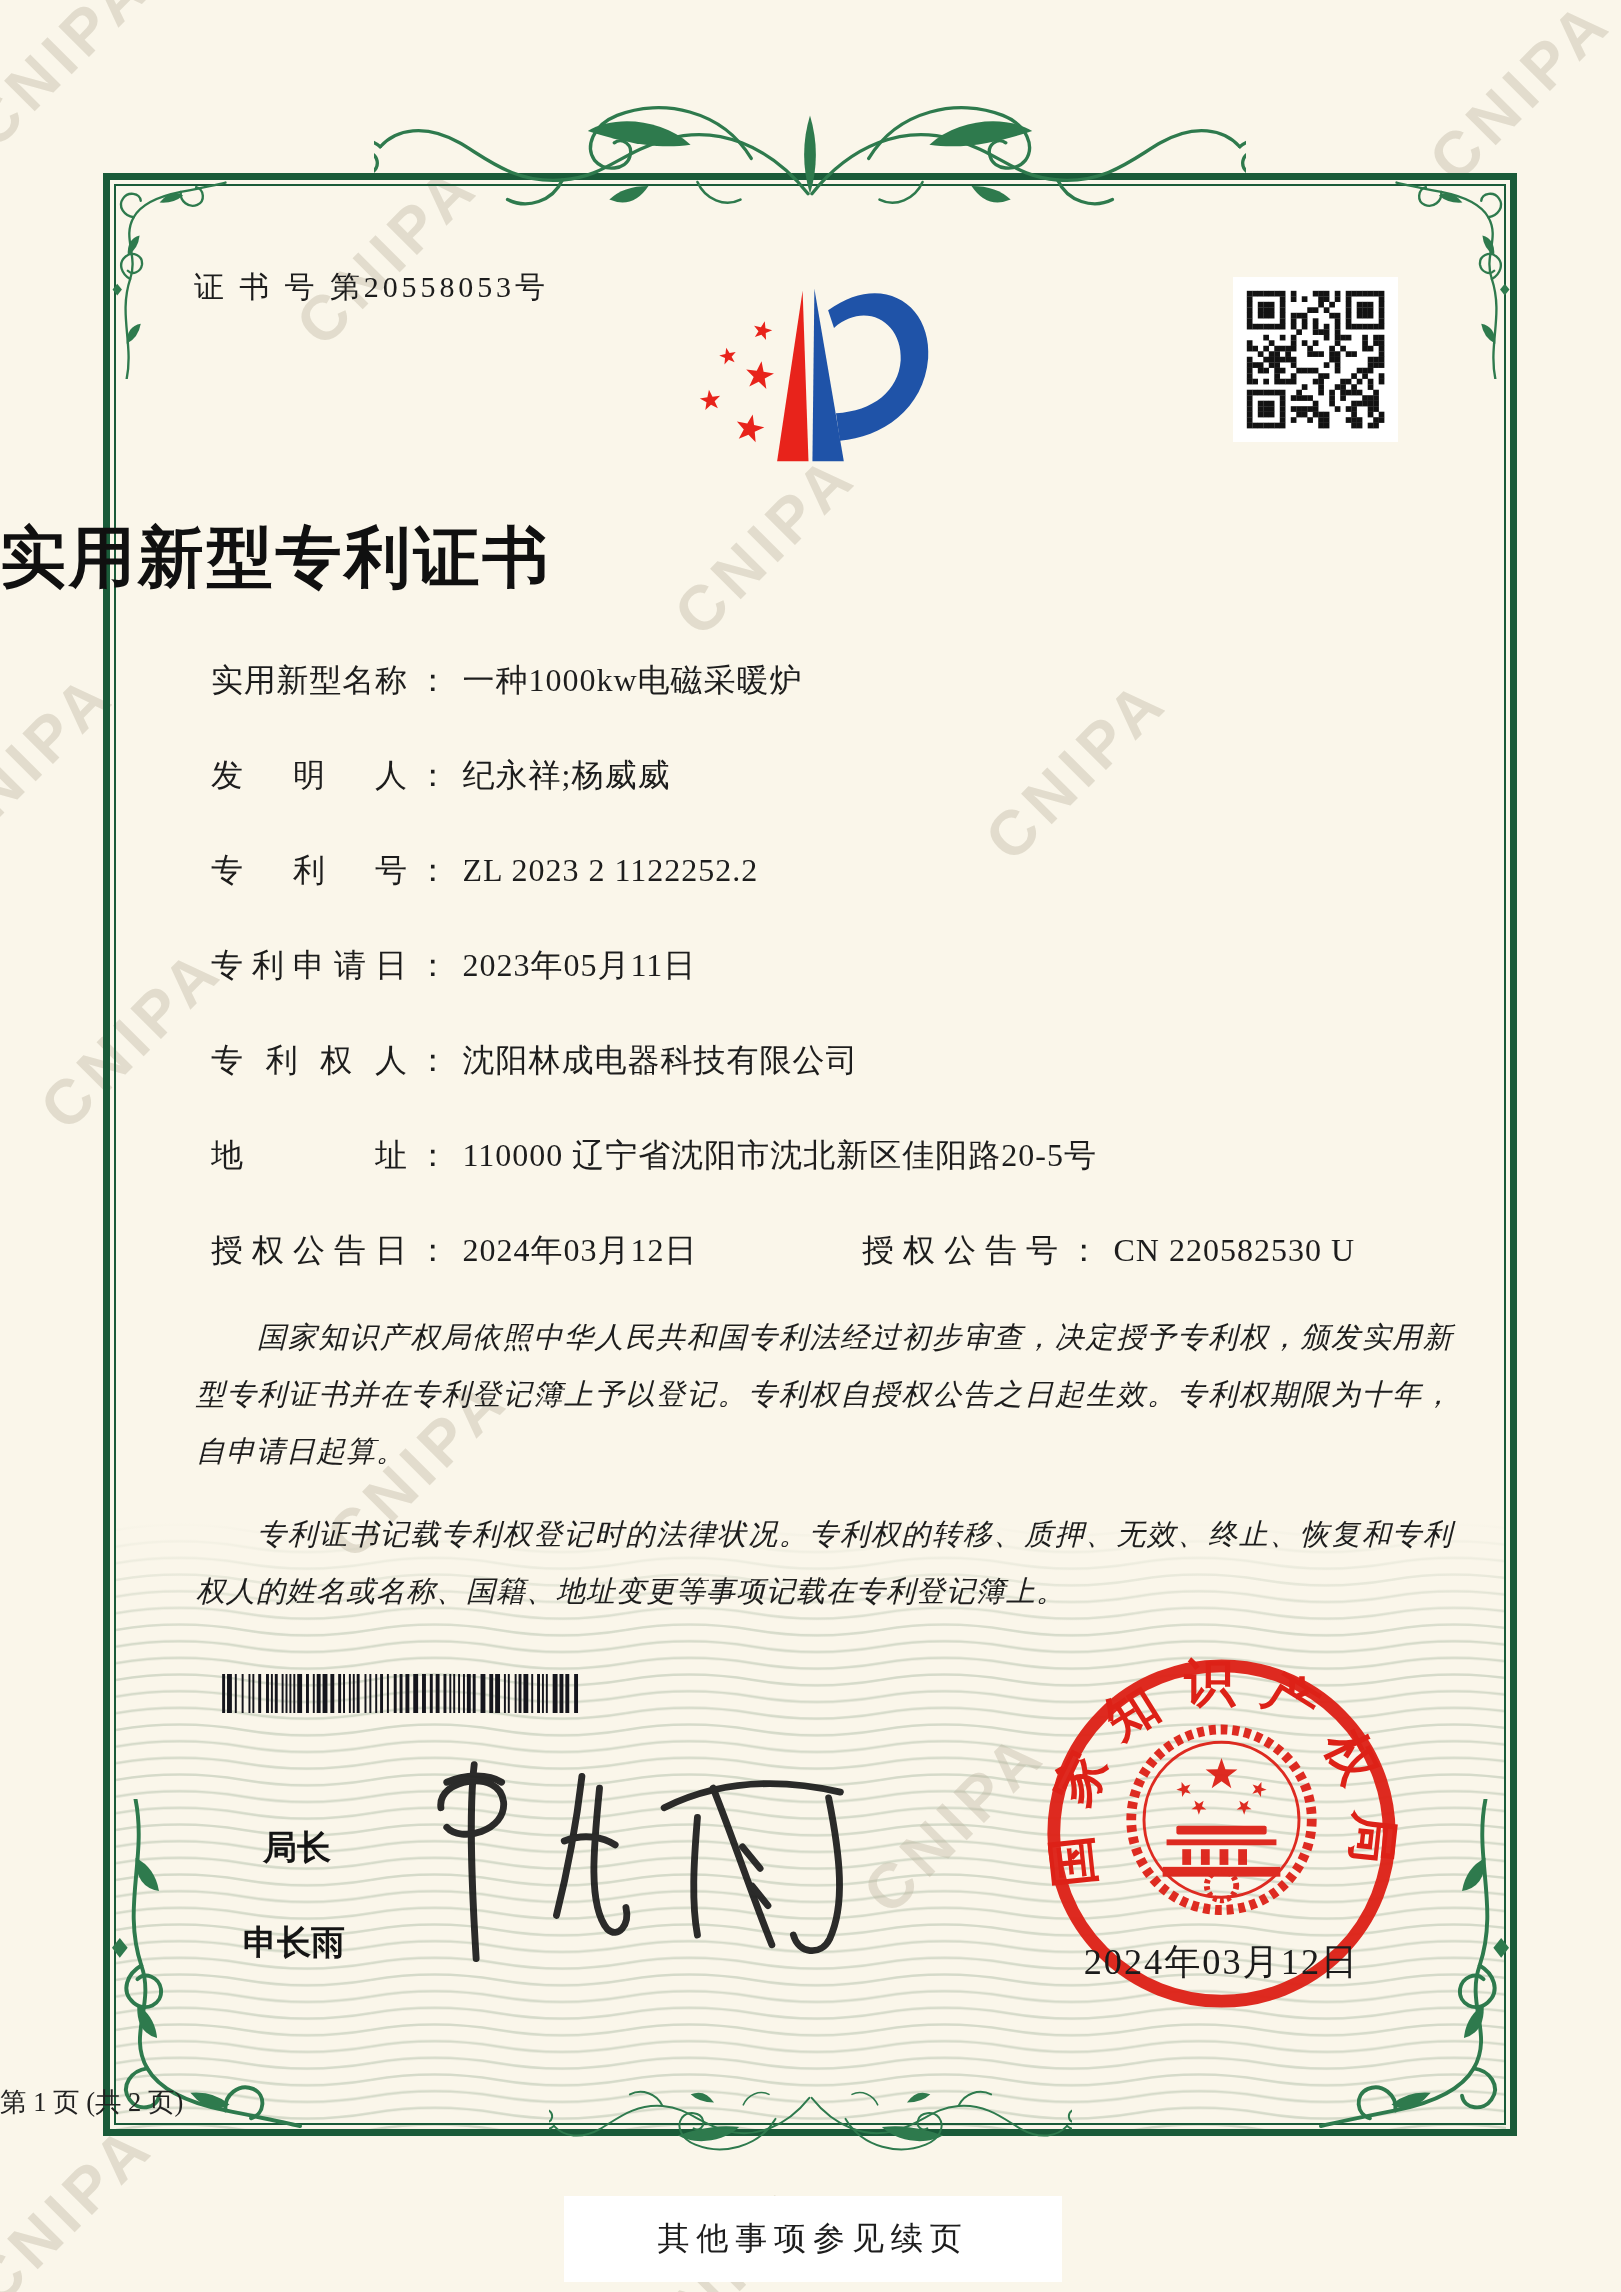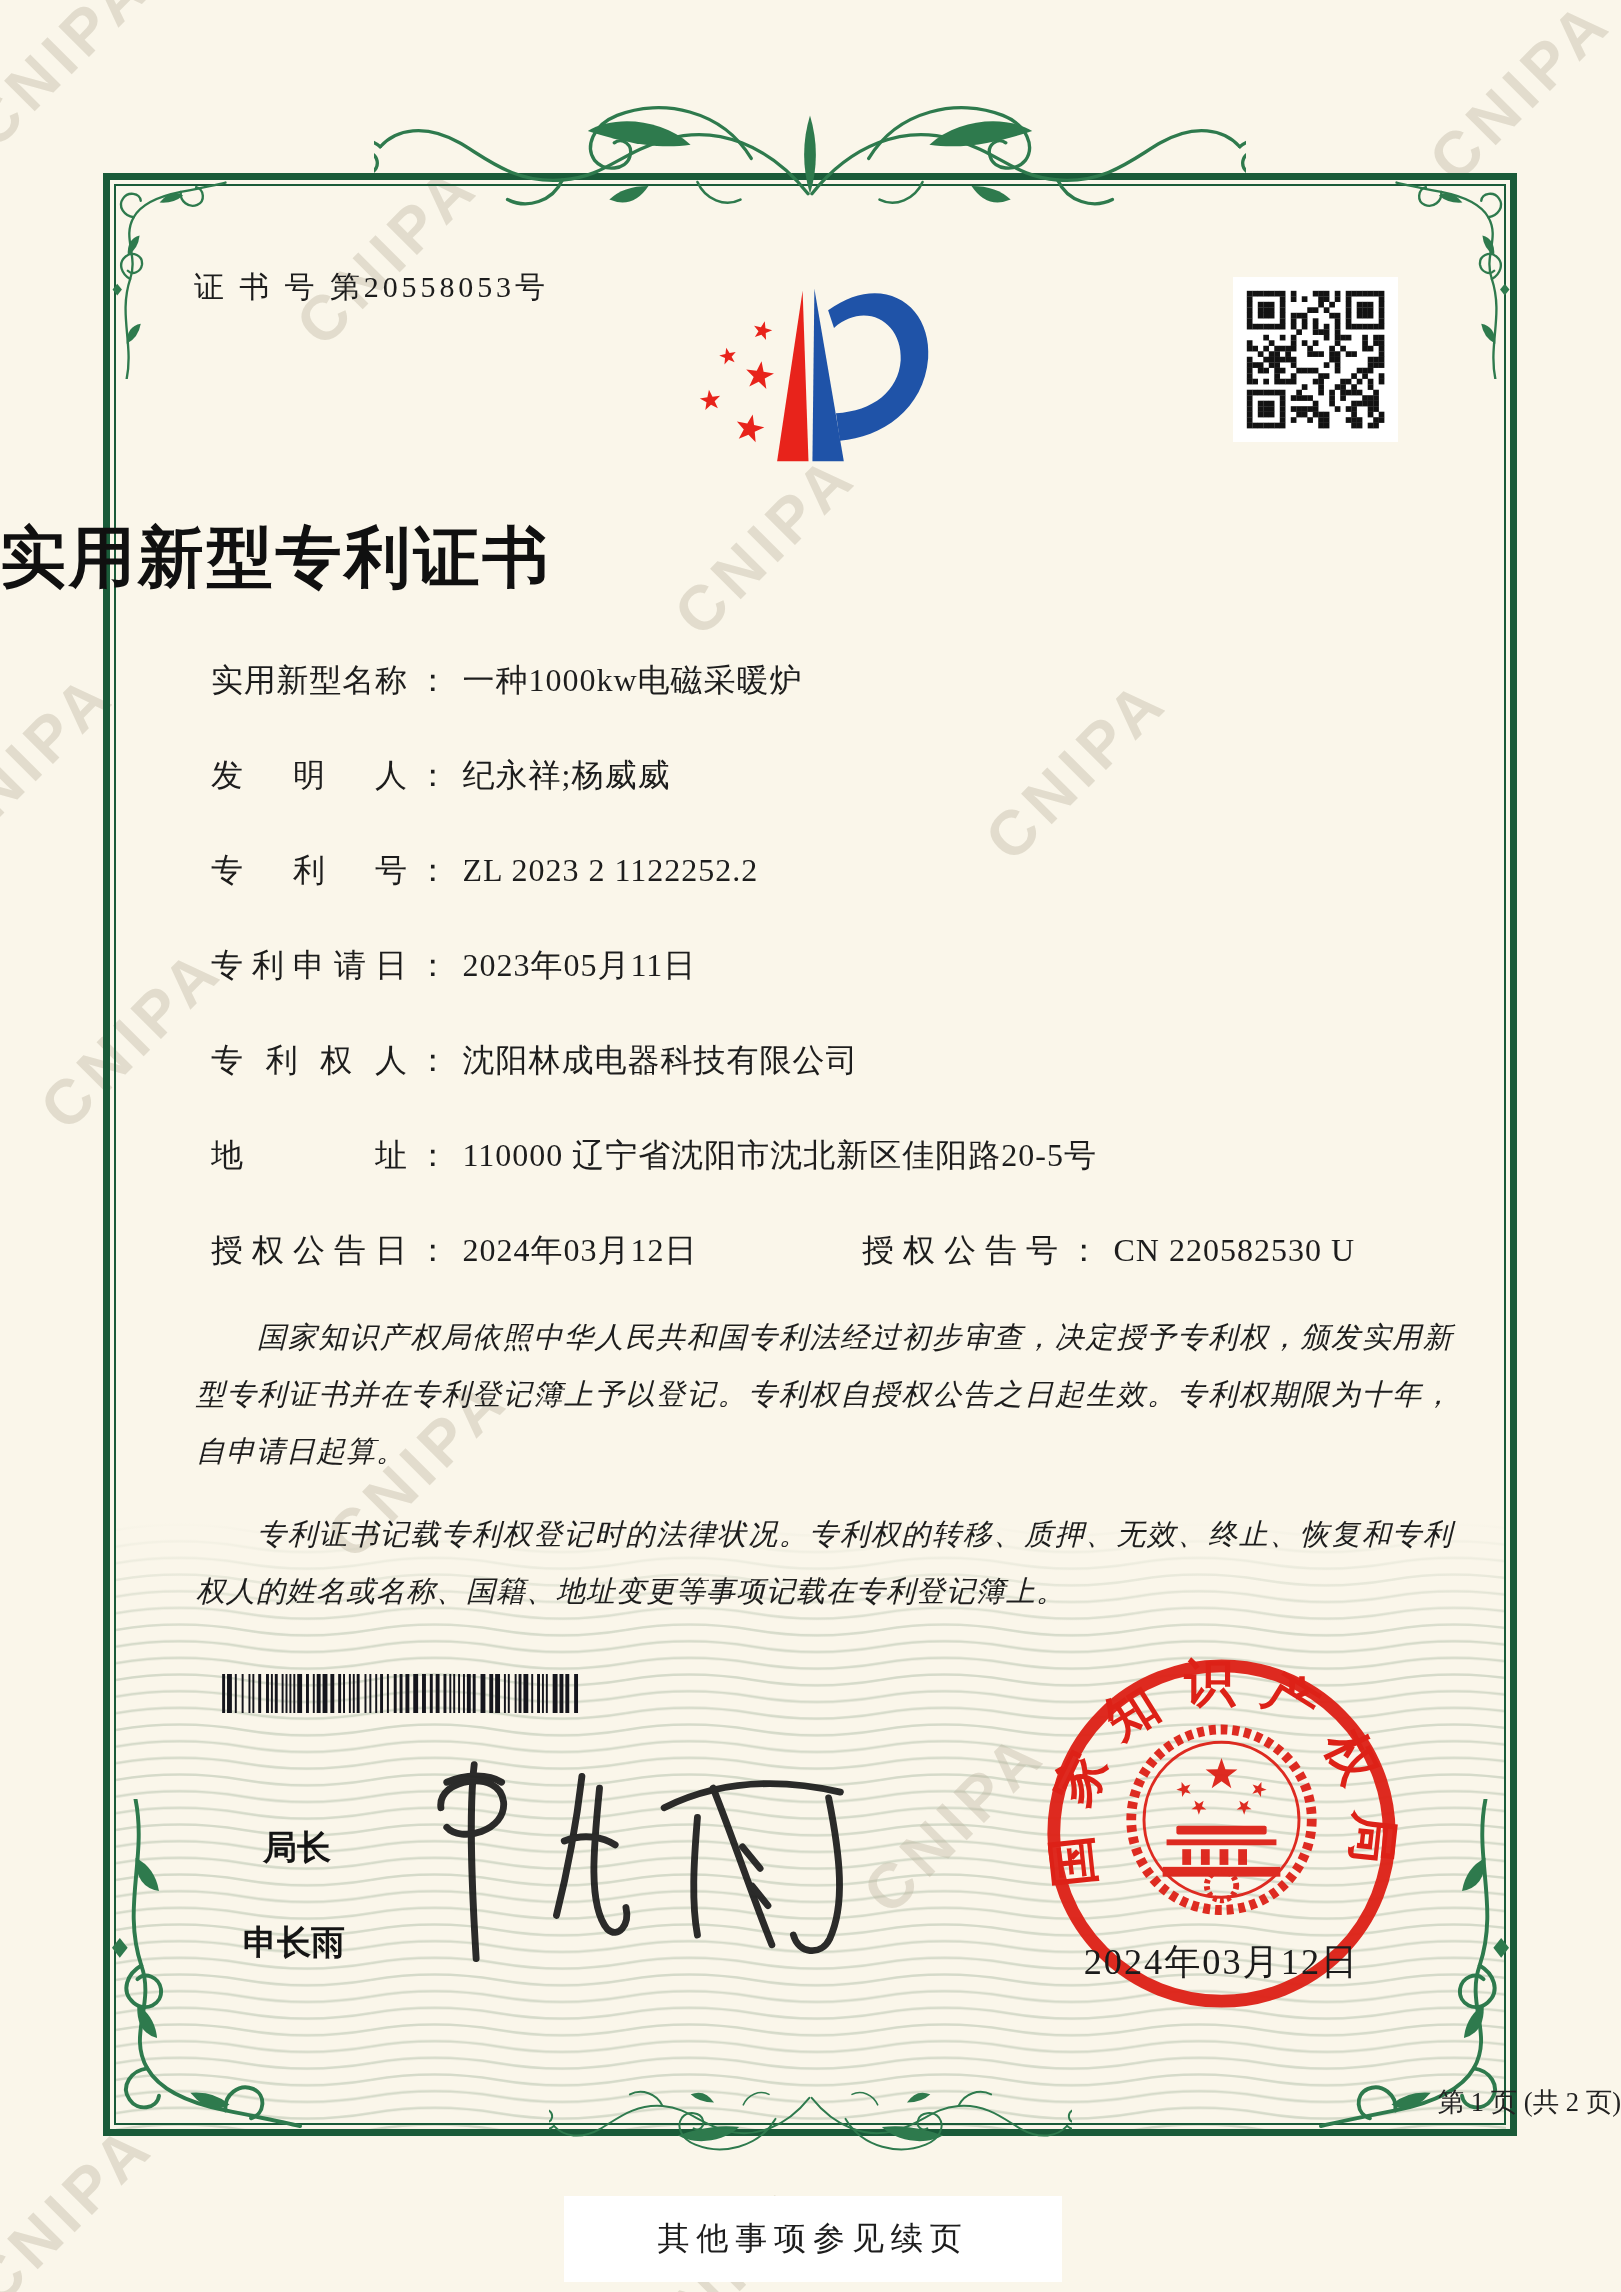--- a/index.html
+++ b/index.html
@@ -49,21 +49,21 @@
   #barcode{left:221px;top:1674px;width:365px;height:39px;z-index:5;}
   
   .signer{left:243px;font-family:"Liberation Sans",sans-serif;font-weight:bold;
     font-size:34px;z-index:5;color:#151515;}
   #signer-title{top:1825px;margin-left:20px;}
   #signer-name{top:1894px;margin-top:26px;}
   #signature{left:417px;top:1747px;width:461px;height:235px;z-index:6;}
   
   #seal{left:1041px;top:1653px;width:361px;height:361px;z-index:6;}
   
-  #page-info{left:0;top:2084px;width:100%;text-align:right;font-size:26.5px;z-index:5;color:#222;}
+  #page-info{left:0;top:2084px;width:100%;text-align:left;font-size:26.5px;z-index:5;color:#222;}
   #cont-band{left:564px;top:2196px;width:498px;height:86px;background:#ffffff;z-index:5;
     display:flex;align-items:center;justify-content:center;}
   #cont-note{font-size:32px;letter-spacing:6.9px;color:#1d1d1d;font-family:Liberation Mono, monospace;}
 </style>
 </head>
 <body>
 
 <svg id="waves" class="abs" width="1390" height="610" viewBox="0 0 1418 622">
   <defs>
     <pattern id="wavep" width="260" height="17" patternUnits="userSpaceOnUse">

